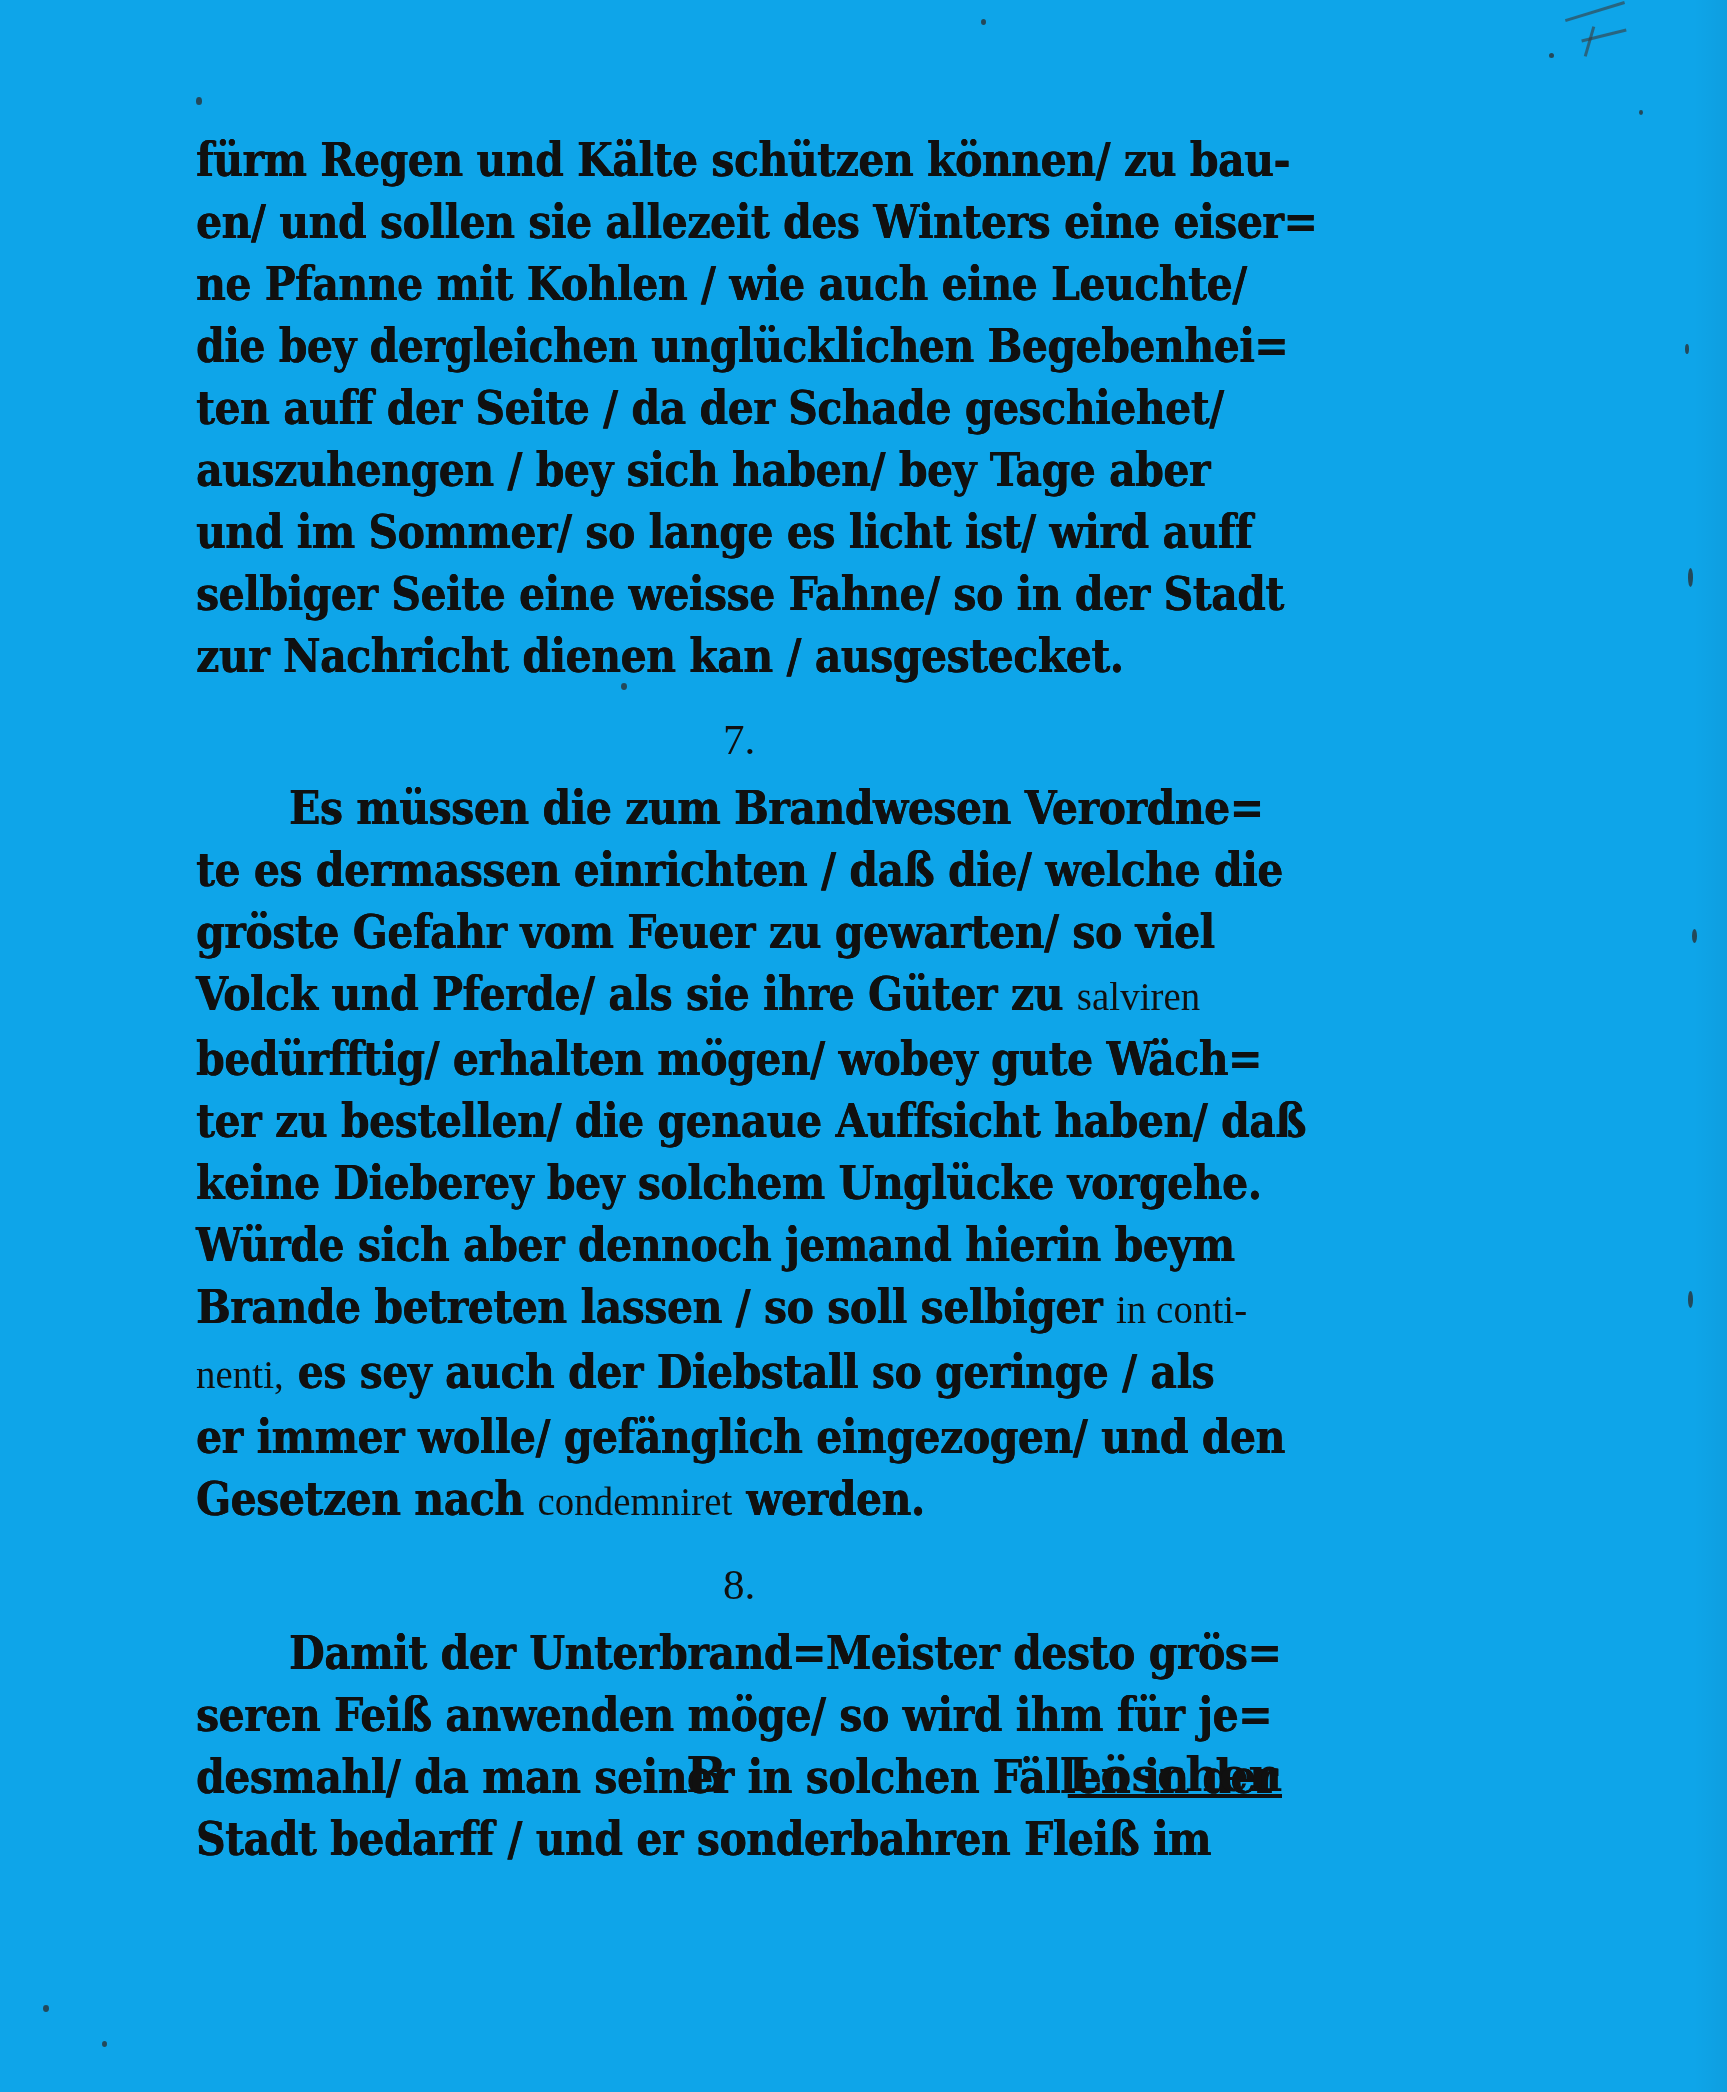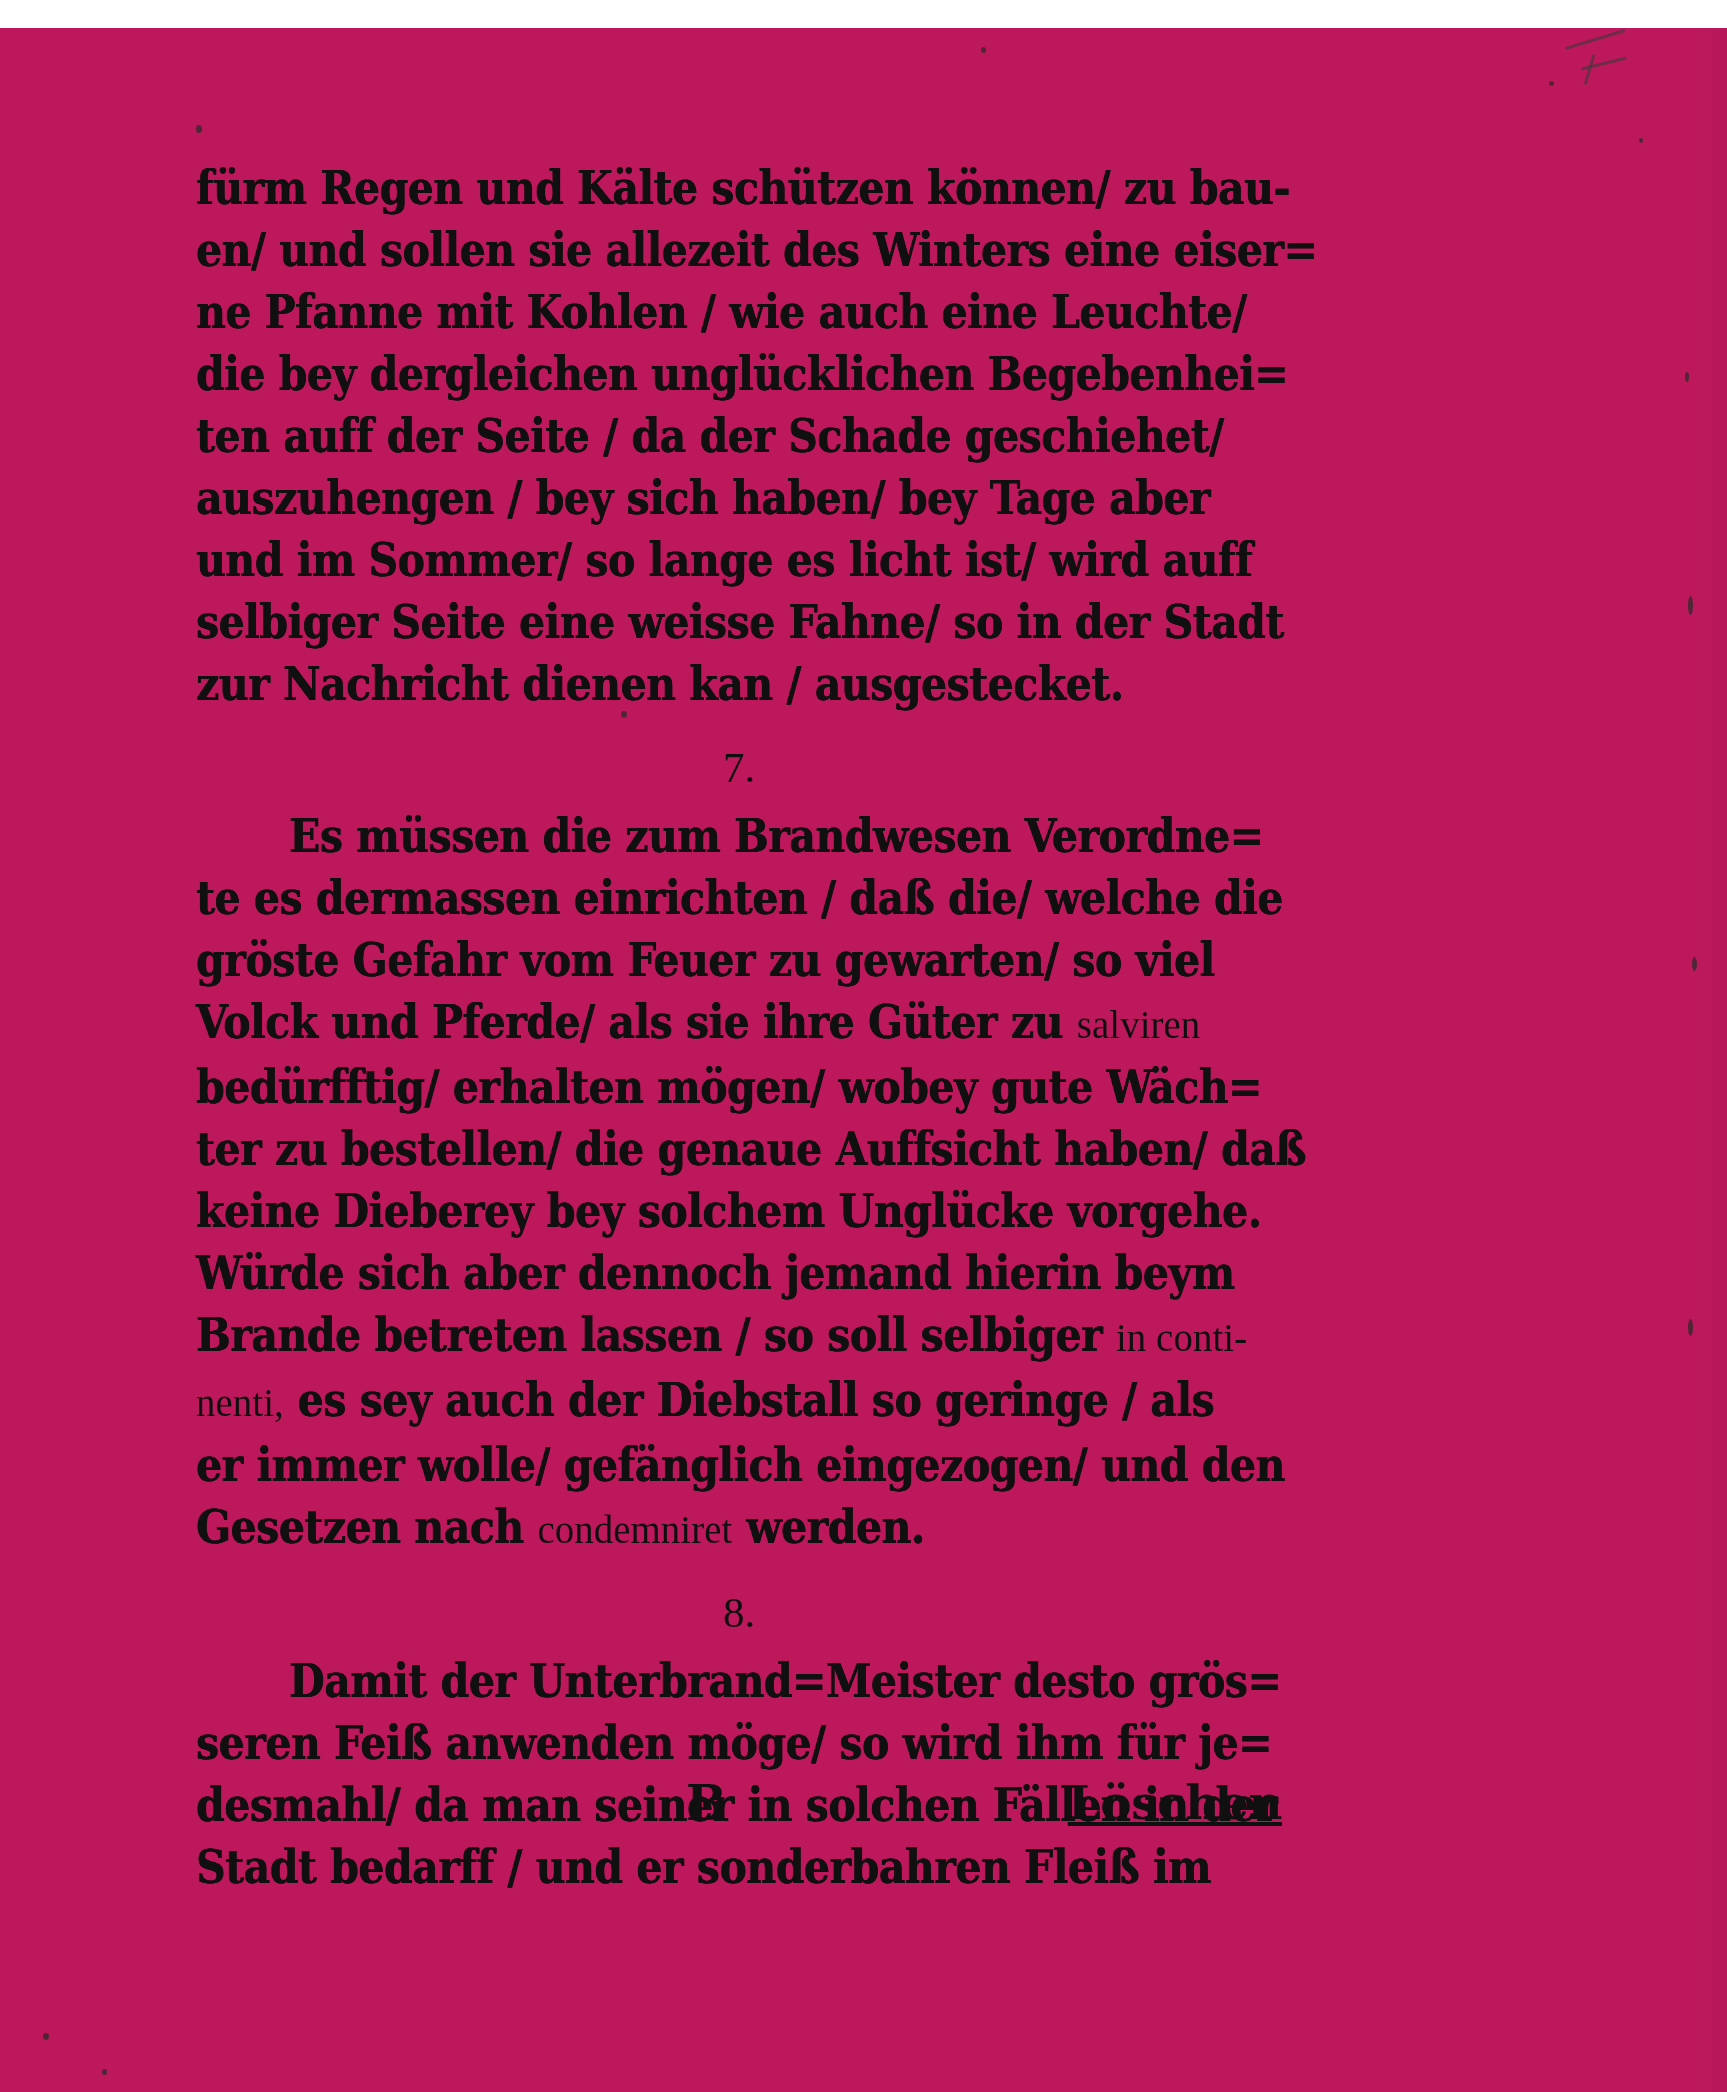--- a/index.html
+++ b/index.html
@@ -12,22 +12,21 @@
     height: 2092px;
     position: relative;
     font-family: "DejaVu Serif", serif;
     overflow: hidden;
   }
 
   
   #page-scan {
     position: absolute;
     inset: 0;
-    background: #be185d;
-    margin-top: 28px;
+    background: #0ea5e9;
   }
 
   
   .edge-shade {
     position: absolute;
     top: 0;
     right: 0;
     width: 34px;
     height: 100%;
     background: linear-gradient(to right, rgba(0,0,0,0) 0%, rgba(0,0,0,0.045) 100%);

